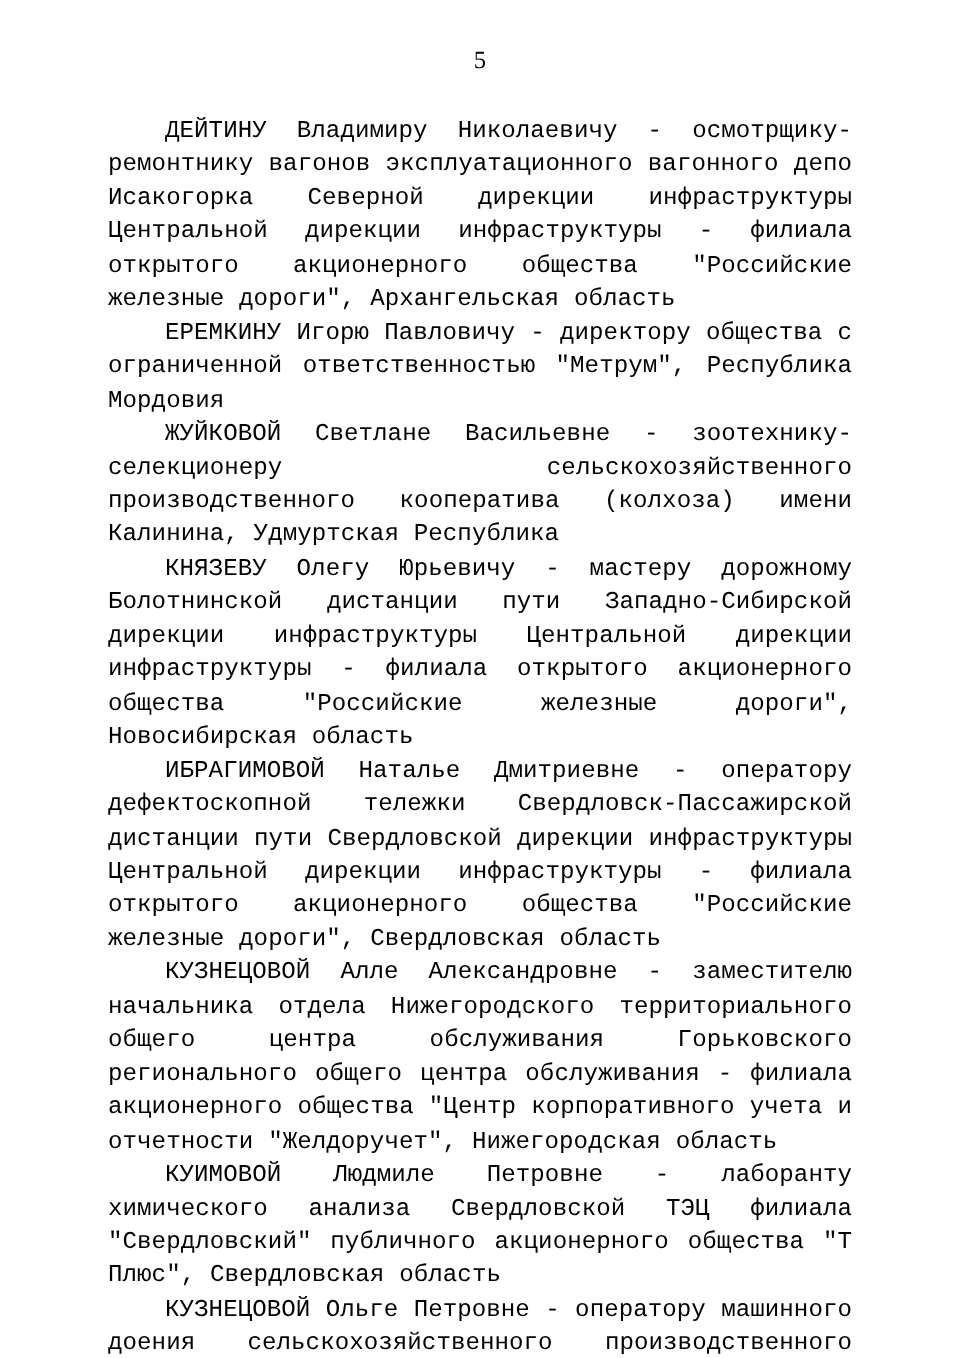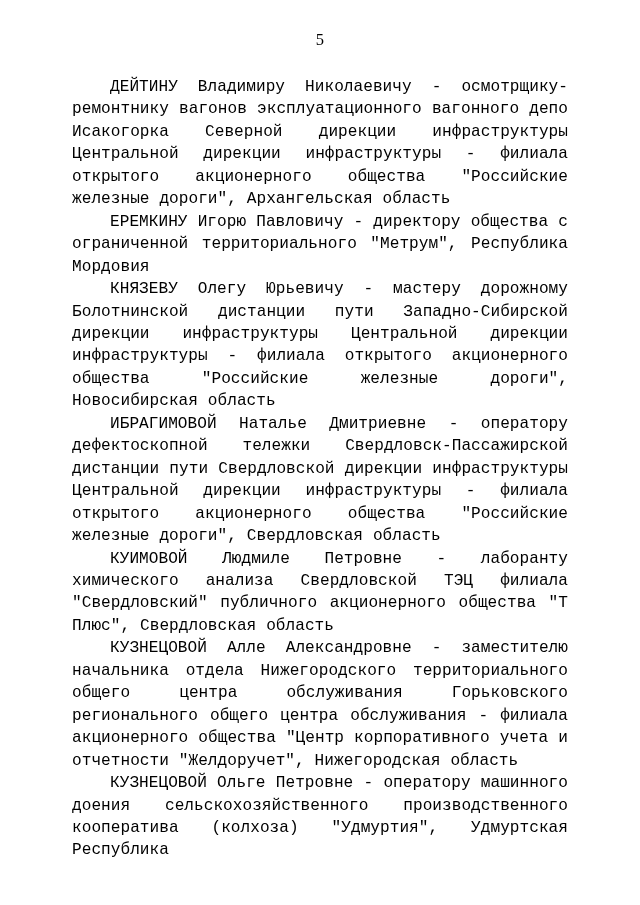--- a/index.html
+++ b/index.html
@@ -59,21 +59,22 @@
 </style>
 </head>
 <body>
 
 <div class="page">
 
   <div class="page-number">5</div>
 
   <div class="body-text">
     <p class="para">ДЕЙТИНУ Владимиру Николаевичу - осмотрщику-ремонтнику вагонов эксплуатационного вагонного депо Исакогорка Северной дирекции инфраструктуры Центральной дирекции инфраструктуры - филиала открытого акционерного общества "Российские железные дороги", Архангельская область</p>
-    <p class="para">ЕРЕМКИНУ Игорю Павловичу - директору общества с ограниченной территориального "Метрум", Республика Мордовия</p>
+    <p class="para">ЕРЕМКИНУ Игорю Павловичу - директору общества с ограниченной ответственностью "Метрум", Республика Мордовия</p>
+    <p class="para">ЖУЙКОВОЙ Светлане Васильевне - зоотехнику-селекционеру сельскохозяйственного производственного кооператива (колхоза) имени Калинина, Удмуртская Республика</p>
     <p class="para">КНЯЗЕВУ Олегу Юрьевичу - мастеру дорожному Болотнинской дистанции пути Западно-Сибирской дирекции инфраструктуры Центральной дирекции инфраструктуры - филиала открытого акционерного общества "Российские железные дороги", Новосибирская область</p>
     <p class="para">ИБРАГИМОВОЙ Наталье Дмитриевне - оператору дефектоскопной тележки Свердловск-Пассажирской дистанции пути Свердловской дирекции инфраструктуры Центральной дирекции инфраструктуры - филиала открытого акционерного общества "Российские железные дороги", Свердловская область</p>
+    <p class="para">КУЗНЕЦОВОЙ Алле Александровне - заместителю начальника отдела Нижегородского территориального общего центра обслуживания Горьковского регионального общего центра обслуживания - филиала акционерного общества "Центр корпоративного учета и отчетности "Желдоручет", Нижегородская область</p>
     <p class="para">КУИМОВОЙ Людмиле Петровне - лаборанту химического анализа Свердловской ТЭЦ филиала "Свердловский" публичного акционерного общества "Т Плюс", Свердловская область</p>
-    <p class="para">КУЗНЕЦОВОЙ Алле Александровне - заместителю начальника отдела Нижегородского территориального общего центра обслуживания Горьковского регионального общего центра обслуживания - филиала акционерного общества "Центр корпоративного учета и отчетности "Желдоручет", Нижегородская область</p>
     <p class="para">КУЗНЕЦОВОЙ Ольге Петровне - оператору машинного доения сельскохозяйственного производственного кооператива (колхоза) "Удмуртия", Удмуртская Республика</p>
   </div>
 
 </div>
 
 </body></html>

